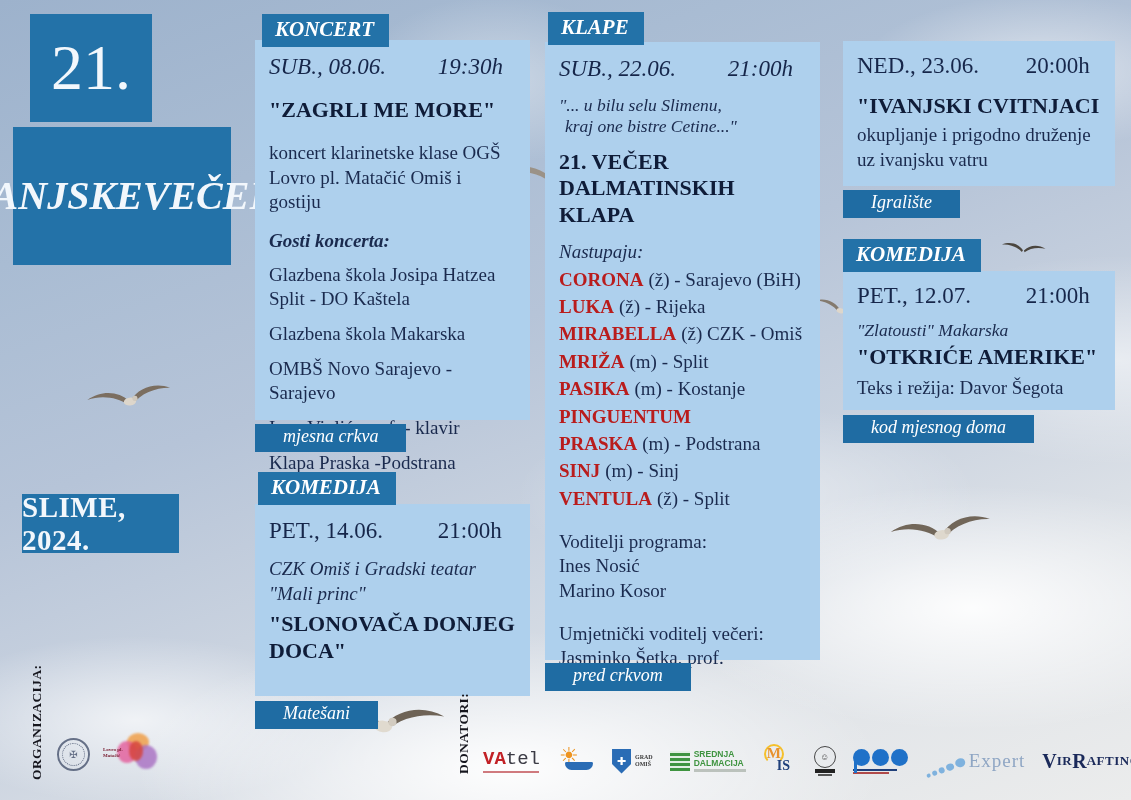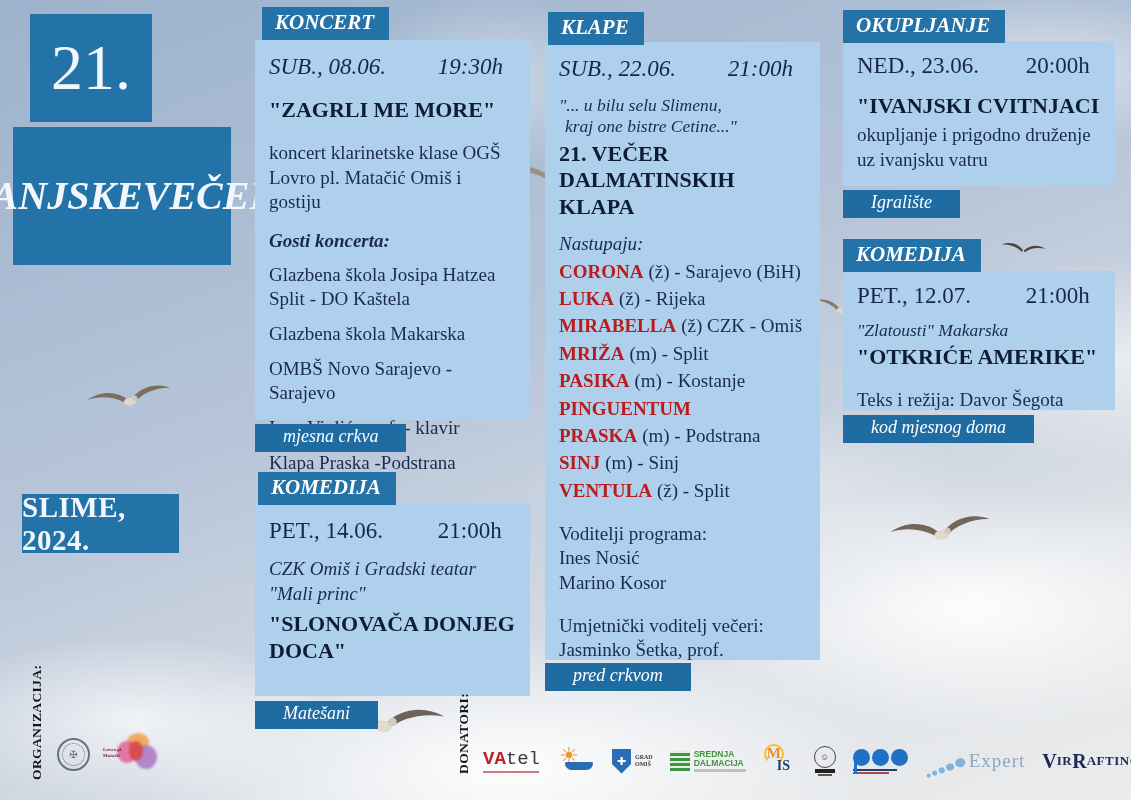--- a/index.html
+++ b/index.html
@@ -179,21 +179,21 @@
       </div>
     <div class="music-logo">
       <div class="music-blob mb1"></div>
       <div class="music-blob mb2"></div>
       <div class="music-blob mb3"></div>
       <div class="music-blob mb4"></div>
       <div class="music-text">Lovro pl. Matačić</div>
     </div>
   </div>
 
-  <div class="section-header" style="left:262px; top:7px;">KONCERT</div>
+  <div class="section-header" style="left:262px; top:14px;">KONCERT</div>
   <div class="card" style="left:255px; top:40px; width:275px; height:380px;">
     <div class="date-row italic-date">
       <span class="date">SUB., 08.06.</span>
       <span class="time">19:30h</span>
     </div>
     <div class="card-title" style="margin-top:17px;">"ZAGRLI ME MORE"</div>
     <div class="body-text" style="margin-top:18px;">koncert klarinetske klase OGŠ Lovro pl. Matačić Omiš i gostiju</div>
     <div class="guests-label">Gosti koncerta:</div>
     <div class="guest">Glazbena škola Josipa Hatzea Split - DO Kaštela</div>
     <div class="guest">Glazbena škola Makarska</div>
@@ -218,21 +218,21 @@
   <div class="section-header" style="left:548px; top:12px;">KLAPE</div>
   <div class="card" style="left:545px; top:42px; width:275px; height:618px;">
     <div class="date-row italic-date">
       <span class="date">SUB., 22.06.</span>
       <span class="time">21:00h</span>
     </div>
     <div class="quote">
       <div>"... u bilu selu Slimenu,</div>
       <div class="quote-l2">kraj one bistre Cetine..."</div>
     </div>
-    <div class="card-title" style="margin-top:4px;">
+    <div class="card-title" style="margin-top:12px;">
       <div>21. VEČER</div>
       <div>DALMATINSKIH KLAPA</div>
     </div>
     <div class="performers-label">Nastupaju:</div>
     <div class="perf-row"><span class="perf-name">CORONA</span><span class="perf-details">(ž) - Sarajevo (BiH)</span></div>
     <div class="perf-row"><span class="perf-name">LUKA</span><span class="perf-details">(ž) - Rijeka</span></div>
     <div class="perf-row"><span class="perf-name">MIRABELLA</span><span class="perf-details">(ž) CZK - Omiš</span></div>
     <div class="perf-row"><span class="perf-name">MRIŽA</span><span class="perf-details">(m) - Split</span></div>
     <div class="perf-row"><span class="perf-name">PASIKA</span><span class="perf-details">(m) - Kostanje</span></div>
     <div class="perf-row"><span class="perf-name">PINGUENTUM</span><span class="perf-details"></span></div>
@@ -244,40 +244,39 @@
       <div>Ines Nosić</div>
       <div>Marino Kosor</div>
     </div>
     <div class="artistic-block">
       <div>Umjetnički voditelj večeri:</div>
       <div>Jasminko Šetka, prof.</div>
     </div>
   </div>
   <div class="tag" style="left:545px; top:663px;">pred crkvom</div>
 
-  <div class="section-header" style="left:843px; top:10px;">OKUPLJANJE</div>
   <div class="card" style="left:843px; top:41px; width:272px; height:145px; padding-top:12px;">
     <div class="date-row">
       <span class="date">NED., 23.06.</span>
       <span class="time">20:00h</span>
     </div>
     <div class="card-title" style="margin-top:14px;">"IVANJSKI CVITNJACI</div>
     <div class="body-text" style="margin-top:4px;">okupljanje i prigodno druženje uz ivanjsku vatru</div>
   </div>
   <div class="tag" style="left:843px; top:190px;">Igralište</div>
 
   <div class="section-header" style="left:843px; top:239px;">KOMEDIJA</div>
   <div class="card" style="left:843px; top:271px; width:272px; height:139px; padding-top:12px;">
     <div class="date-row">
       <span class="date">PET., 12.07.</span>
       <span class="time">21:00h</span>
     </div>
     <div class="company-line" style="margin-top:10px; font-size:17.5px;">"Zlatousti" Makarska</div>
     <div class="card-title" style="margin-top:2px;">"OTKRIĆE AMERIKE"</div>
-    <div class="body-text" style="margin-top:18px;">Teks i režija: Davor Šegota</div>
+    <div class="body-text" style="margin-top:6px;">Teks i režija: Davor Šegota</div>
   </div>
   <div class="tag" style="left:843px; top:415px;">kod mjesnog doma</div>
 
   <div class="vlabel" style="left:456px; top:774px;">DONATORI:</div>
   <div class="sponsors">
     <div class="sp vatel">
       <div class="vatel-word">
         <span class="vatel-va">VA</span><span class="vatel-tel">tel</span>
       </div>
       <div class="vatel-bar"></div>

